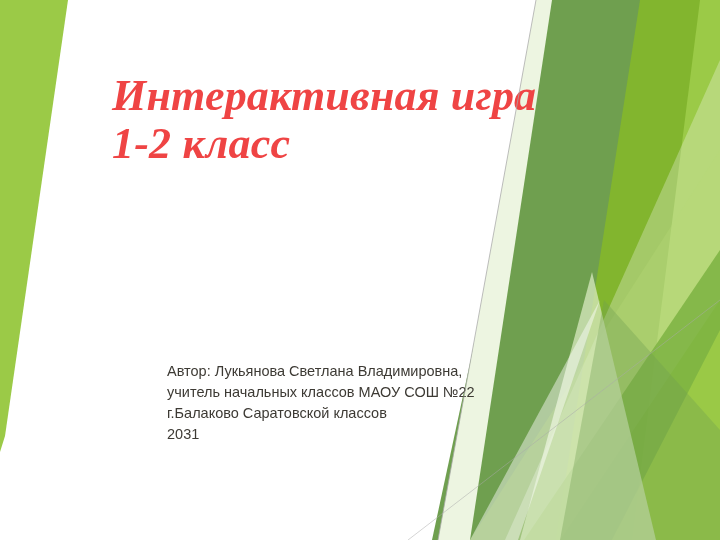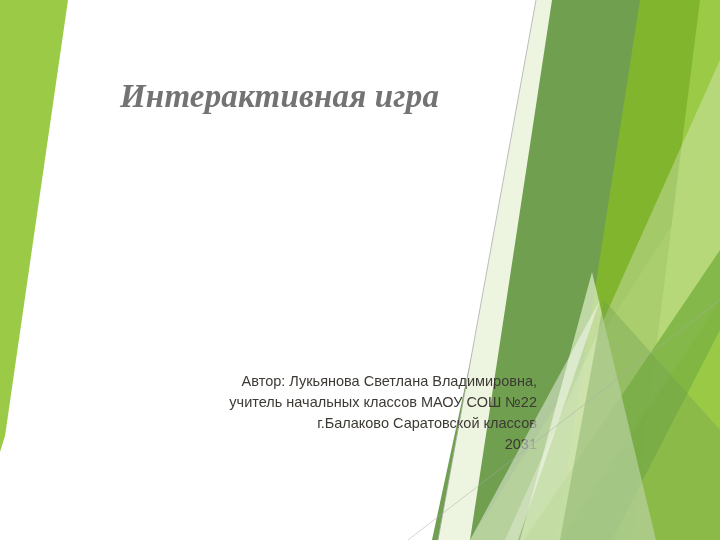--- a/index.html
+++ b/index.html
@@ -30,34 +30,33 @@
     position: absolute;
     left: 112px;
     top: 72px;
     width: 430px;
     z-index: 3;
   }
   .title-line {
     font-family: "Liberation Serif", "DejaVu Serif", serif;
     font-style: italic;
     font-weight: bold;
-    font-size: 33px;
+    font-size: 44px;
     line-height: 48px;
-    color: #737373;
+    color: #ef4444;
     white-space: nowrap;
     letter-spacing: 0.2px;
-    margin-left: 8px;
   }
 
   #author-block {
     position: absolute;
     right: 183px;
-    top: 371px;
+    top: 361px;
     width: 370px;
-    text-align: right;
+    text-align: left;
     z-index: 3;
   }
   .author-line {
     font-family: "Liberation Sans", sans-serif;
     font-size: 14.5px;
     line-height: 21px;
     color: #3D3A34;
     white-space: nowrap;
   }
 </style>
@@ -71,20 +70,21 @@
     <polygon points="0,0 68,0 5,436 0,452" fill="#9BCA47"></polygon>
 
     <polygon points="697,0 720,0 720,540 628,540" fill="#9BCA47"></polygon>
     <polygon points="637,0 700,0 632,540 528,540" fill="#82B52E"></polygon>
     <polygon points="548,0 640,0 556,540 432,540" fill="#6F9F4F"></polygon>
     <polygon points="536,0 552,0 470,540 438,540" fill="#EDF5E1"></polygon>
   </svg>
 
   <div id="title-block">
     <div class="title-line">Интерактивная игра</div>
+    <div class="title-line">1-2 класс</div>
   </div>
 
   <div id="author-block">
     <div class="author-line">Автор: Лукьянова Светлана Владимировна,</div>
     <div class="author-line">учитель начальных классов МАОУ СОШ №22</div>
     <div class="author-line">г.Балаково Саратовской классов</div>
     <div class="author-line">2031</div>
   </div>
 
   <svg id="decor-front" viewBox="0 0 720 540" preserveAspectRatio="none" xmlns="http://www.w3.org/2000/svg">

